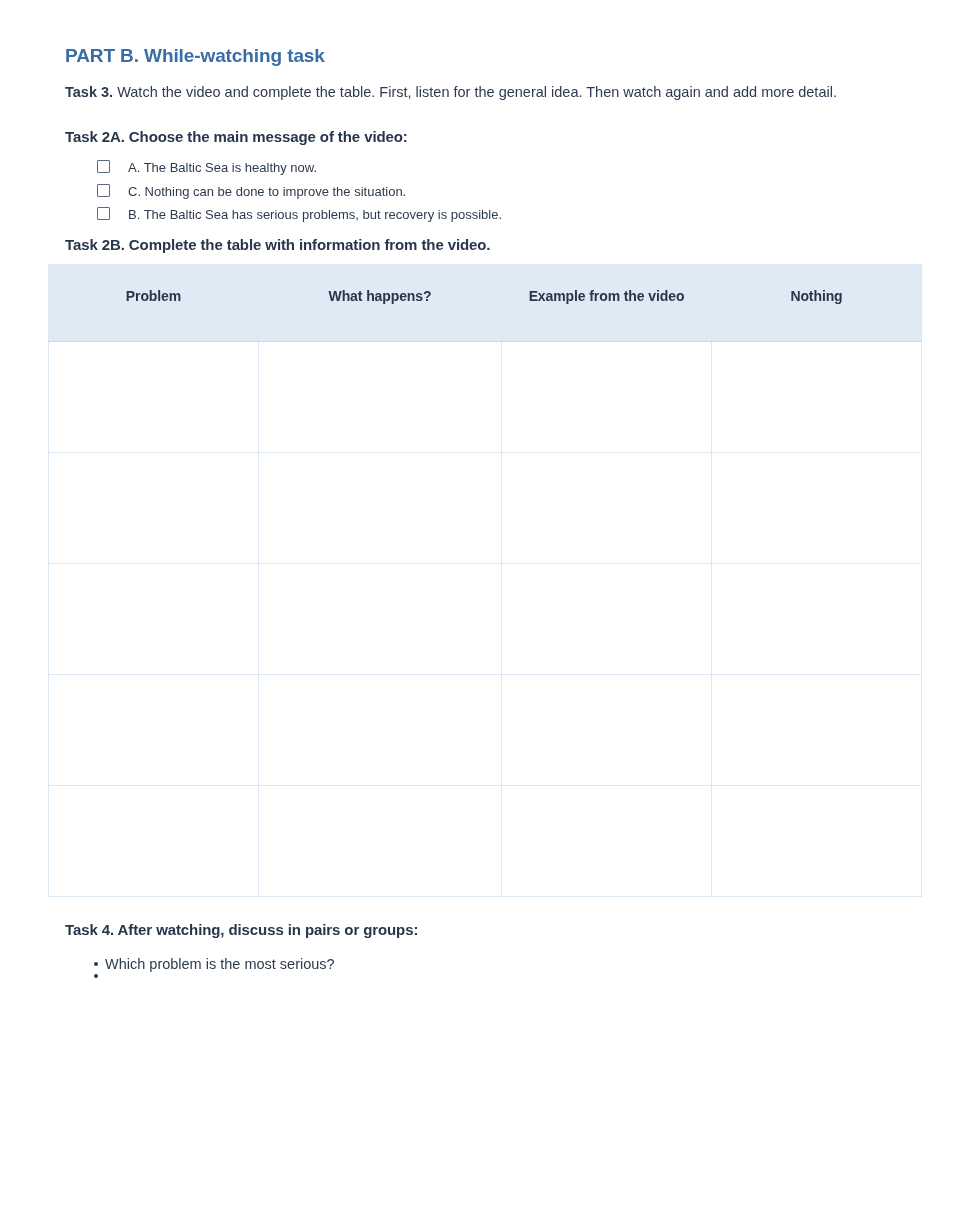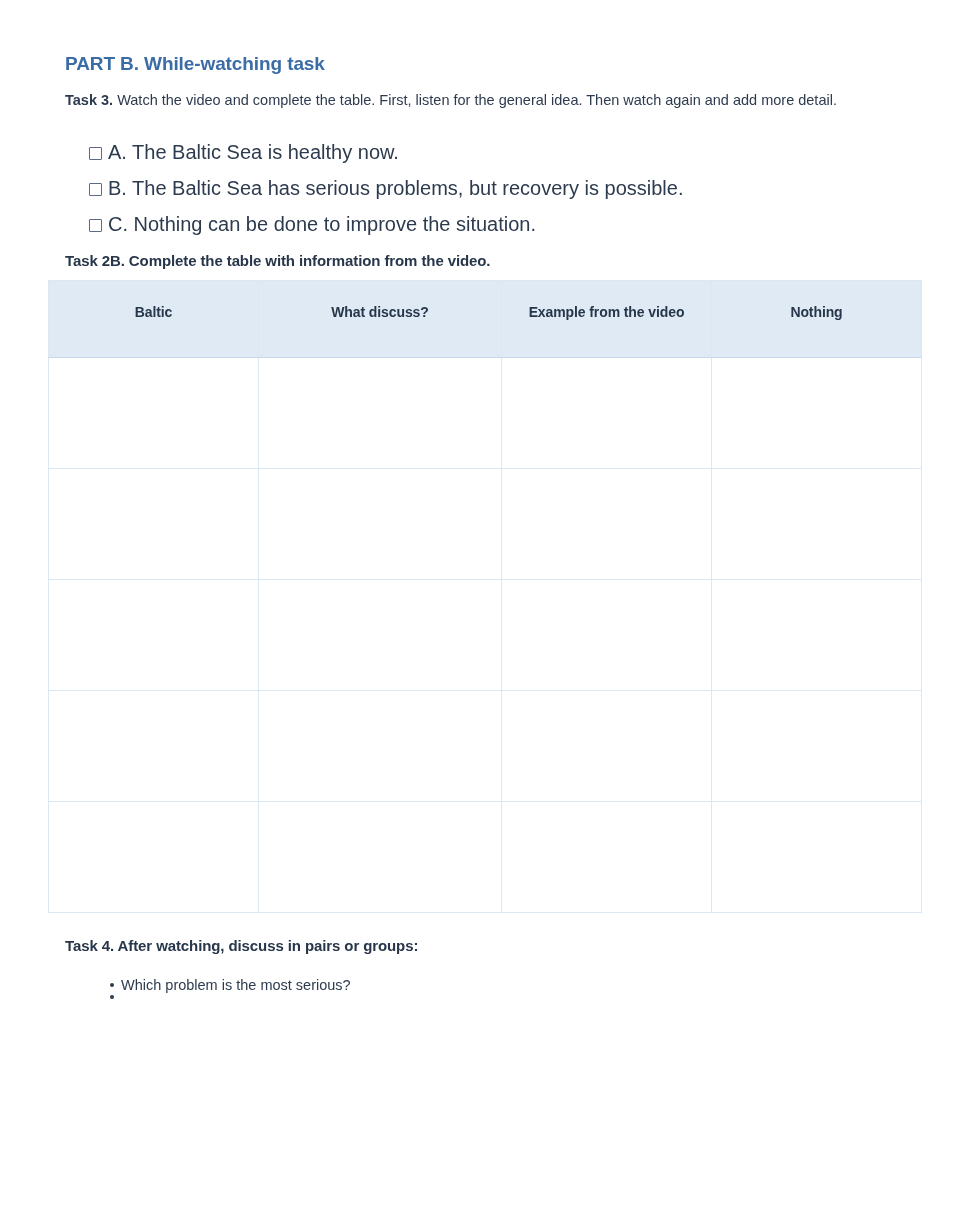--- a/index.html
+++ b/index.html
@@ -30,21 +30,21 @@
     top: 36px;
     width: 873px;
   }
 
   
   .part-title {
     font-size: 19px;
     font-weight: bold;
     color: #3a6ca5;
     letter-spacing: -0.1px;
-    margin: 16px 0 12px 17px;
+    margin: 8px 0 12px 17px;
     line-height: 1.3;
   }
 
   
   .intro {
     margin: 0 0 22px 17px;
     font-size: 14.5px;
     line-height: 1.62;
     color: #2d3b4e;
     max-width: 830px;
@@ -61,26 +61,27 @@
     letter-spacing: -0.1px;
   }
 
   
   .choices {
     list-style: none;
     margin: 0 0 8px 0;
     padding: 0 0 0 41px;
   }
   .choices li {
-    font-size: 20px;
+    font-size: 13px;
     line-height: 1.8;
     color: #2d3b4e;
     display: flex;
     align-items: baseline;
-    gap: 6px;
+    gap: 18px;
+    margin-left: 8px;
   }
   .checkbox-glyph {
     display: inline-block;
     width: 11px;
     height: 11px;
     border: 1.3px solid #5b6b80;
     border-radius: 1px;
     position: relative;
     top: 1px;
     flex: 0 0 auto;
@@ -126,21 +127,21 @@
   .discuss-heading {
     font-size: 15px;
     font-weight: bold;
     color: #27364a;
     margin: 22px 0 11px 17px;
     line-height: 1.4;
     letter-spacing: -0.1px;
   }
   .discuss-list {
     list-style: none;
-    margin: 16px;
+    margin: 0;
     padding: 0 0 0 46px;
     text-align: center;
   }
   .discuss-list li {
     font-size: 14.5px;
     line-height: 1.8;
     color: #2d3b4e;
     display: flex;
     align-items: baseline;
     gap: 7px;
@@ -161,49 +162,50 @@
 
 <div class="page">
   <div class="content">
 
     <h1 class="part-title">PART B. While-watching task</h1>
 
     <p class="intro">
       <span class="lead">Task 3.</span><span> Watch the video and complete the table. First, listen for the general idea. Then watch again and add more detail.</span>
     </p>
 
+    <h2 class="task-heading">Task 2A. Choose the main message of the video:</h2>
 
     <ul class="choices">
       <li>
         <span class="checkbox-glyph"></span>
         <span>A. The Baltic Sea is healthy now.</span>
       </li>
       <li>
         <span class="checkbox-glyph"></span>
+        <span>C. Nothing can be done to improve the situation.</span>
+      </li>
+      <li>
+        <span class="checkbox-glyph"></span>
         <span>B. The Baltic Sea has serious problems, but recovery is possible.</span>
-      </li>
-      <li>
-        <span class="checkbox-glyph"></span>
-        <span>C. Nothing can be done to improve the situation.</span>
       </li>
     </ul>
 
     <h2 class="task-heading">Task 2B. Complete the table with information from the video.</h2>
 
     <table class="worksheet-table">
       <colgroup>
         <col class="col-problem">
         <col class="col-happens">
         <col class="col-example">
         <col class="col-solution">
       </colgroup>
       <thead>
         <tr>
-          <th>Baltic</th>
-          <th>What discuss?</th>
+          <th>Problem</th>
+          <th>What happens?</th>
           <th>Example from the video</th>
           <th>Nothing</th>
         </tr>
       </thead>
       <tbody>
         <tr>
           <td></td>
           <td></td>
           <td></td>
           <td></td>

